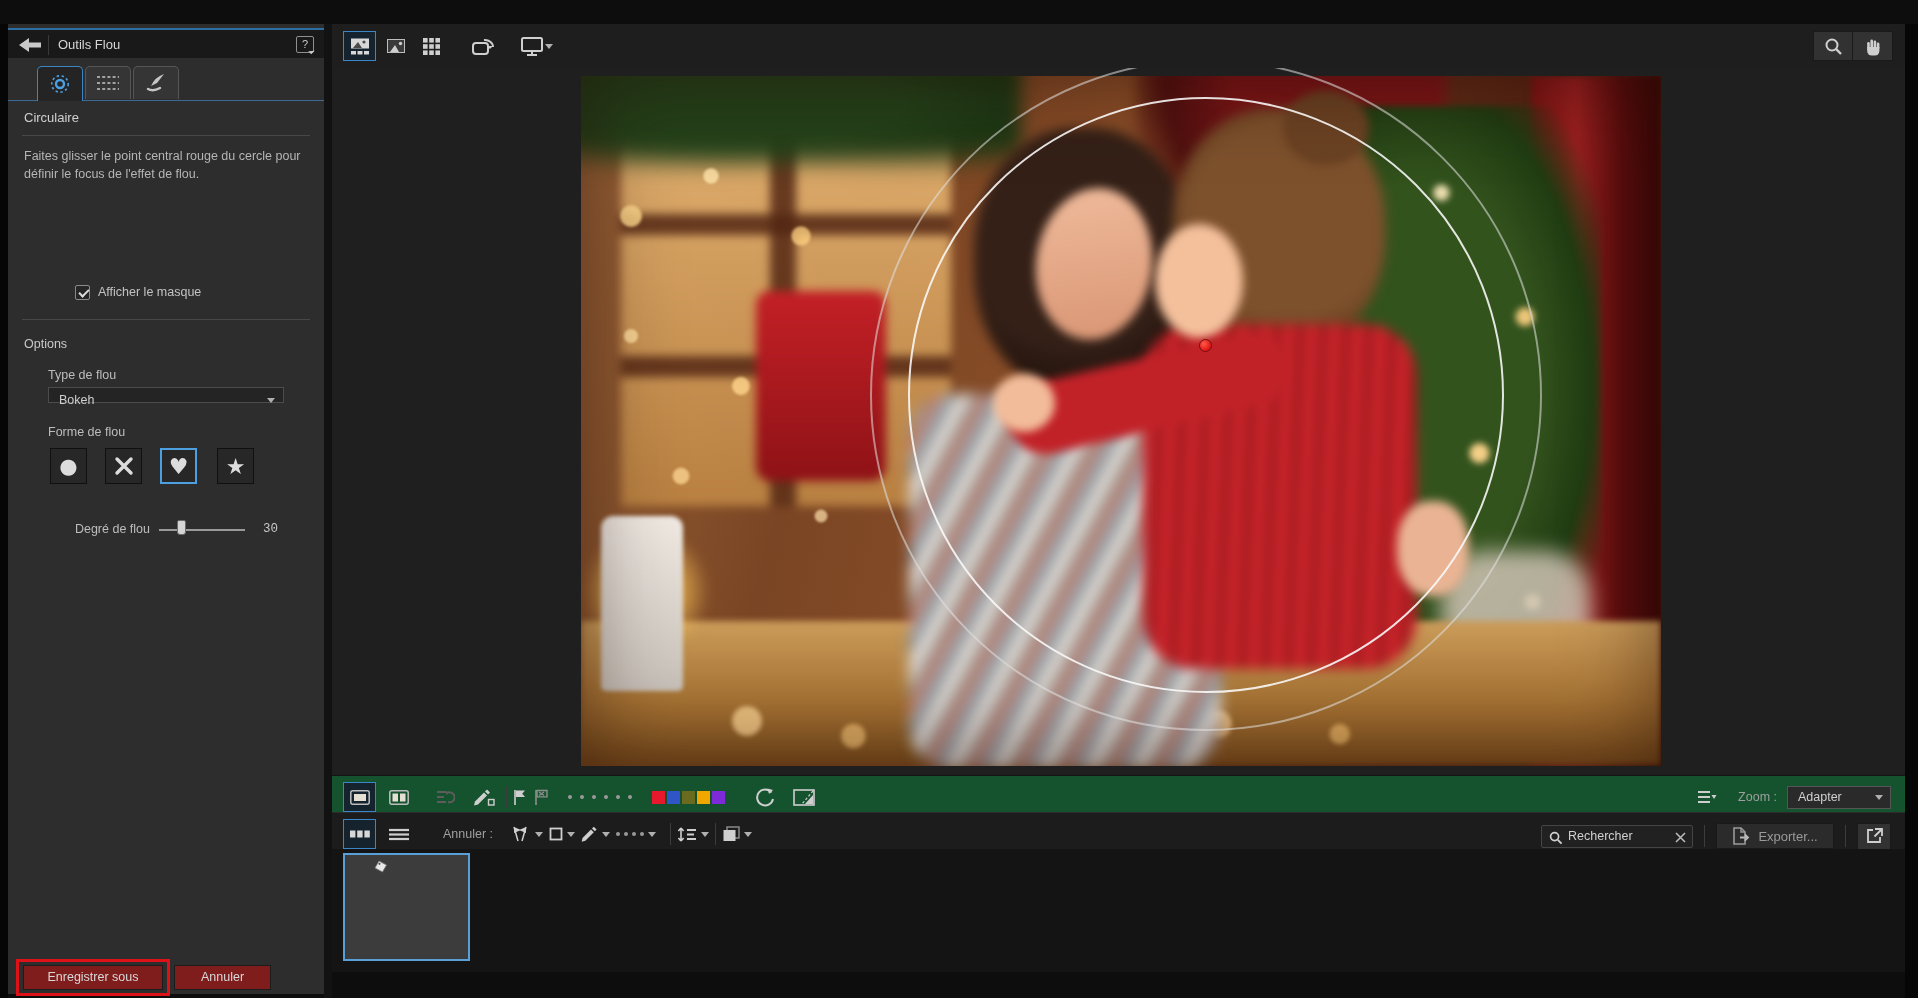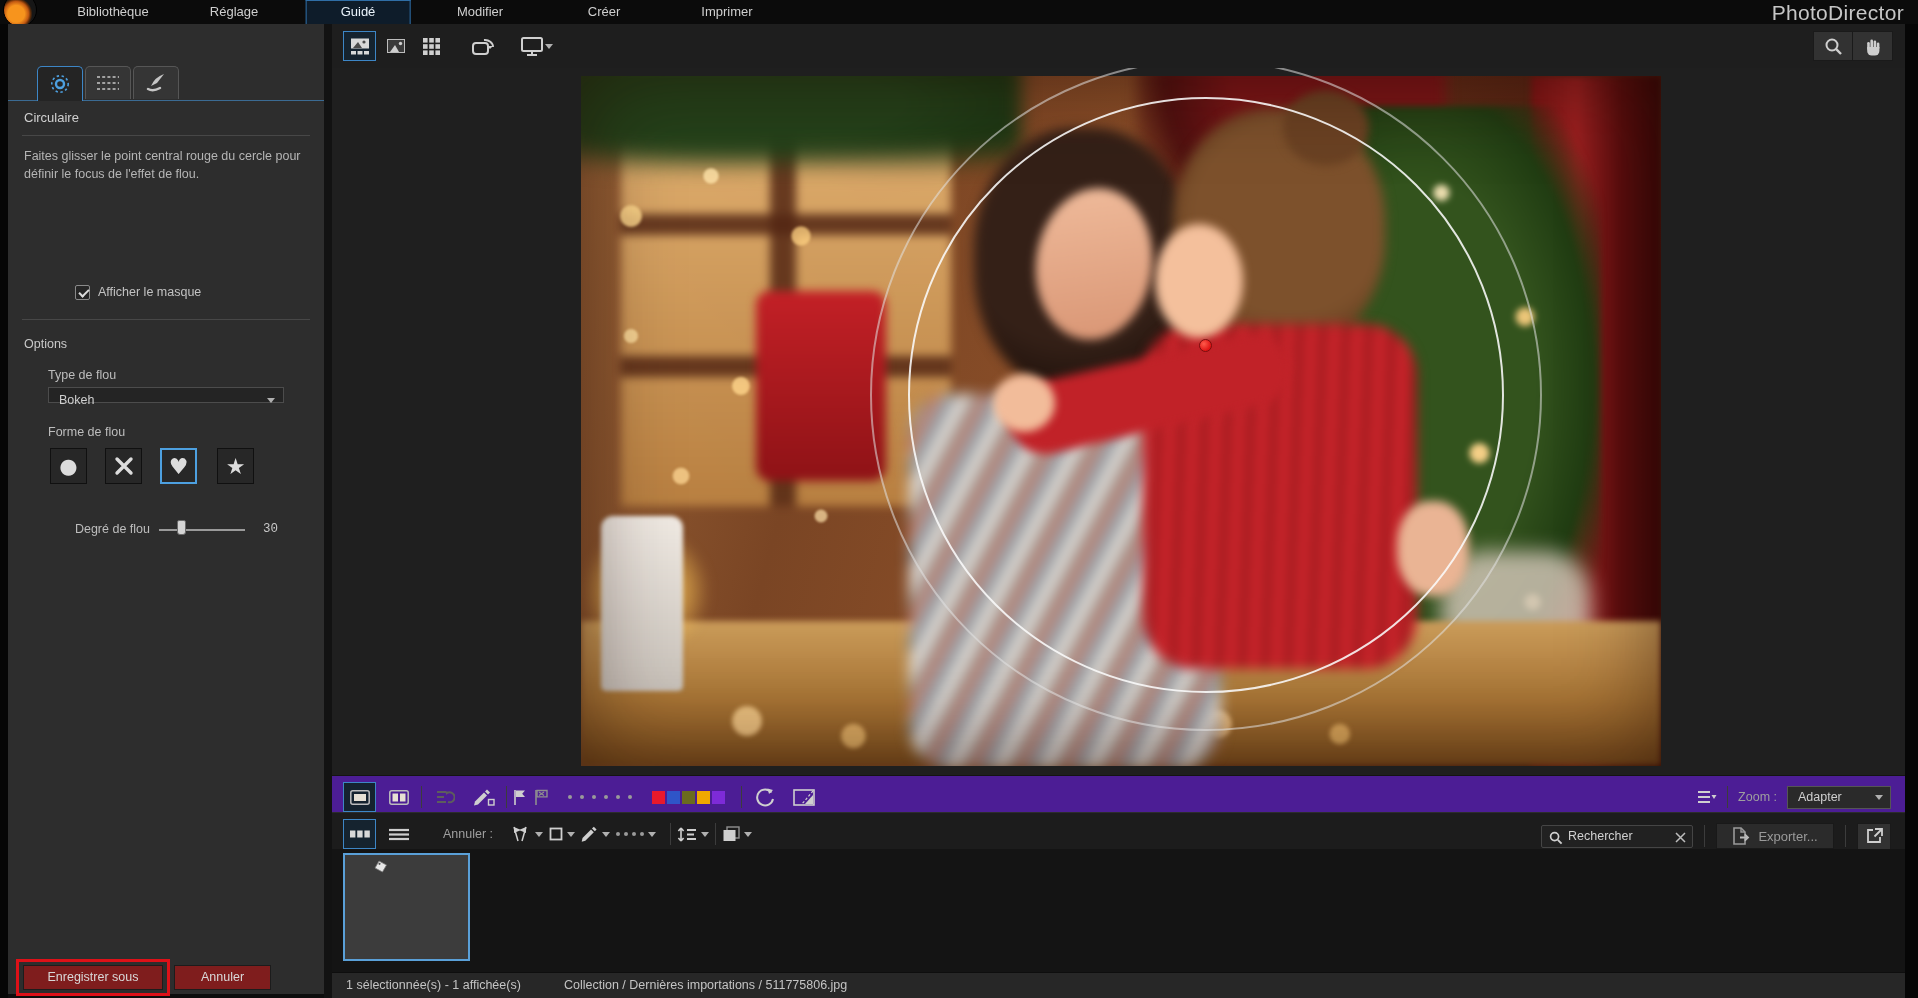--- a/index.html
+++ b/index.html
@@ -148,21 +148,21 @@
   #photo .ph-vignette { left:0; top:0; width:1080px; height:690px; box-shadow:inset 0 0 90px rgba(30,8,2,.55); }
 
   #circle-outer { position:absolute; left:538px; top:-9px; width:672px; height:672px; border-radius:50%;
                   border:2px solid rgba(225,225,225,.55); }
   #circle-inner { position:absolute; left:576px; top:29px; width:596px; height:596px; border-radius:50%;
                   border:2px solid rgba(250,250,250,.88); }
   #focus-dot { position:absolute; left:867px; top:271px; width:13px; height:13px; border-radius:50%;
                background:radial-gradient(circle at 35% 35%, #ff5a4a, #e01414 70%); border:1px solid #7c0d0d; }
 
   
-  #viewer-bar { left:332px; top:775px; width:1573px; height:37px; background:#4c1d95; border-top:1px solid #141414; }
+  #viewer-bar { left:332px; top:775px; width:1573px; height:37px; background:#14532d; border-top:1px solid #141414; }
   #viewer-bar .row, #filter-bar .row { height:100%; }
   .dotrow { display:flex; gap:8px; }
   .dot { width:4px; height:4px; border-radius:50%; background:#9a9a9a; }
   .swatch { width:13px; height:13px; }
   .caret { width:0; height:0; border-left:4px solid transparent; border-right:4px solid transparent; border-top:5px solid #b0b0b0; }
   #zoom-dd { position:relative; width:104px; height:23px; background:#2a2a2a; border:1px solid #555; color:#cfcfcf;
              line-height:21px; padding-left:10px; font-size:12.5px; }
   #zoom-dd .caret { position:absolute; right:7px; top:8px; }
   .bar-label { color:#9f9f9f; font-size:12.5px; }
 
@@ -193,36 +193,39 @@
   #tag-icon { position:absolute; left:28px; top:5px; }
   #status-bar { left:332px; top:972px; width:1573px; height:26px; background:#272727; border-top:1px solid #0e0e0e; }
   #status-sel { position:absolute; left:14px; top:5px; color:#c4c4c4; font-size:12.5px; }
   #status-path { position:absolute; left:232px; top:5px; color:#c4c4c4; font-size:12.5px; }
 </style>
 </head>
 <body>
 
 <div id="app">
 
-  <div id="topbar" class="abs">
-    <div id="logo"></div>
-    <span class="mi" style="left:113px">Bibliothèque</span>
-    <span class="mi" style="left:234px">Réglage</span>
-    <span class="mi mi-active" style="left:358px">Guidé</span>
-    <span class="mi" style="left:480px">Modifier</span>
-    <span class="mi" style="left:604px">Créer</span>
-    <span class="mi" style="left:727px">Imprimer</span>
-    <span id="brand">PhotoDirector</span>
-  </div>
 
   <div id="strip-left" class="abs"></div>
   <div id="strip-gap" class="abs"></div>
   <div id="strip-right" class="abs"></div>
 
   <div id="panel" class="abs">
+    <div id="panel-header">
+      <div id="back-btn">
+        <svg width="22" height="14" viewBox="0 0 22 14">
+          <path d="M10 0 L0 7 L10 14 L10 9.5 L22 9.5 L22 4.5 L10 4.5 Z" fill="#c9c9c9"></path>
+        </svg>
+      </div>
+      <div id="ph-div"></div>
+      <span id="panel-title">Outils Flou</span>
+      <div id="help-btn">
+        <span>?</span>
+        <span class="tri"></span>
+      </div>
+    </div>
 
     <div class="ptab on" style="left:29px">
       <svg width="22" height="22" viewBox="0 0 22 22">
         <circle cx="11" cy="11" r="8.2" fill="none" stroke="#4da0e0" stroke-width="1.6" stroke-dasharray="2.4 2.6"></circle>
         <circle cx="11" cy="11" r="4" fill="none" stroke="#4da0e0" stroke-width="2.4"></circle>
       </svg>
     </div>
     <div class="ptab" style="left:77px">
       <svg width="24" height="18" viewBox="0 0 24 18">
         <g stroke="#c6c6c6" stroke-width="1.6" stroke-dasharray="3 2.2">
@@ -591,18 +594,14 @@
   <div id="thumb-strip" class="abs">
     <div id="thumb-cell">
       <svg id="tag-icon" width="15" height="13" viewBox="0 0 15 13">
         <path d="M6 1 L13.5 5 L9.5 12 L2 8 Z" fill="#e8e8e8" stroke="#777" stroke-width="0.8"></path>
         <circle cx="6.5" cy="3.8" r="1.1" fill="#555"></circle>
       </svg>
       <div id="thumb-photo"></div>
     </div>
   </div>
 
-  <div id="status-bar" class="abs">
-    <span id="status-sel">1 sélectionnée(s) - 1 affichée(s)</span>
-    <span id="status-path">Collection / Dernières importations / 511775806.jpg</span>
-  </div>
 
 </div>
 
 </body></html>

